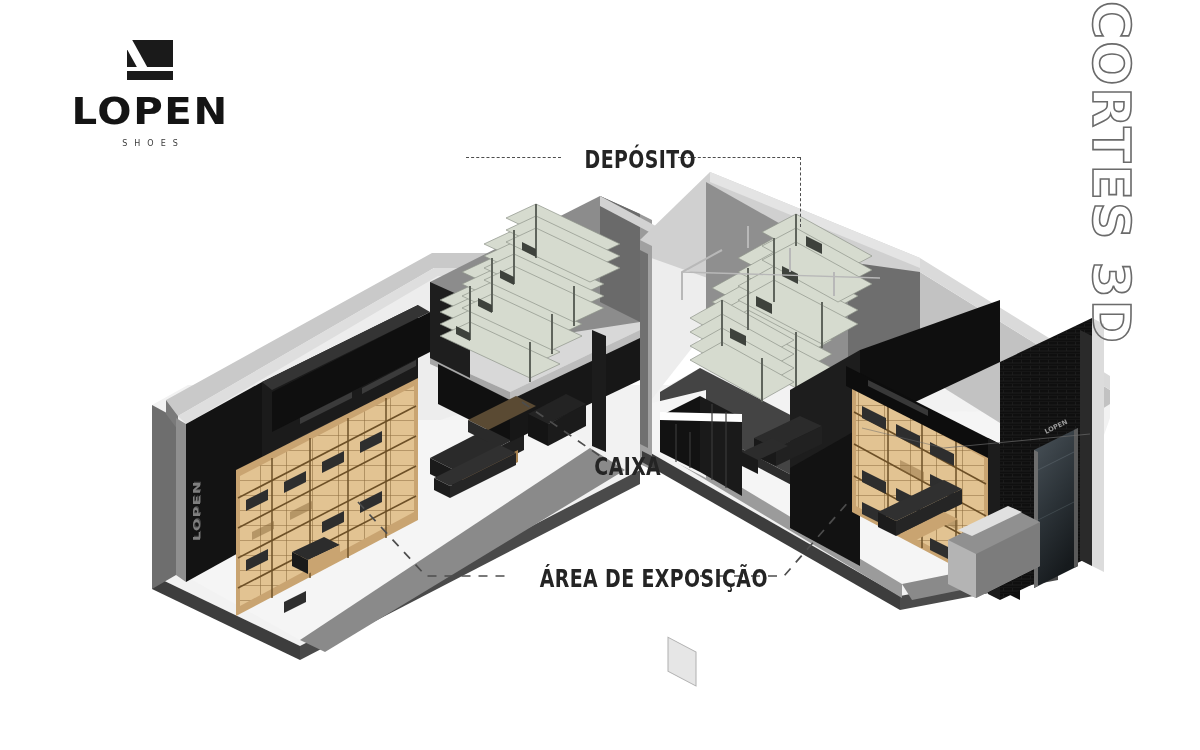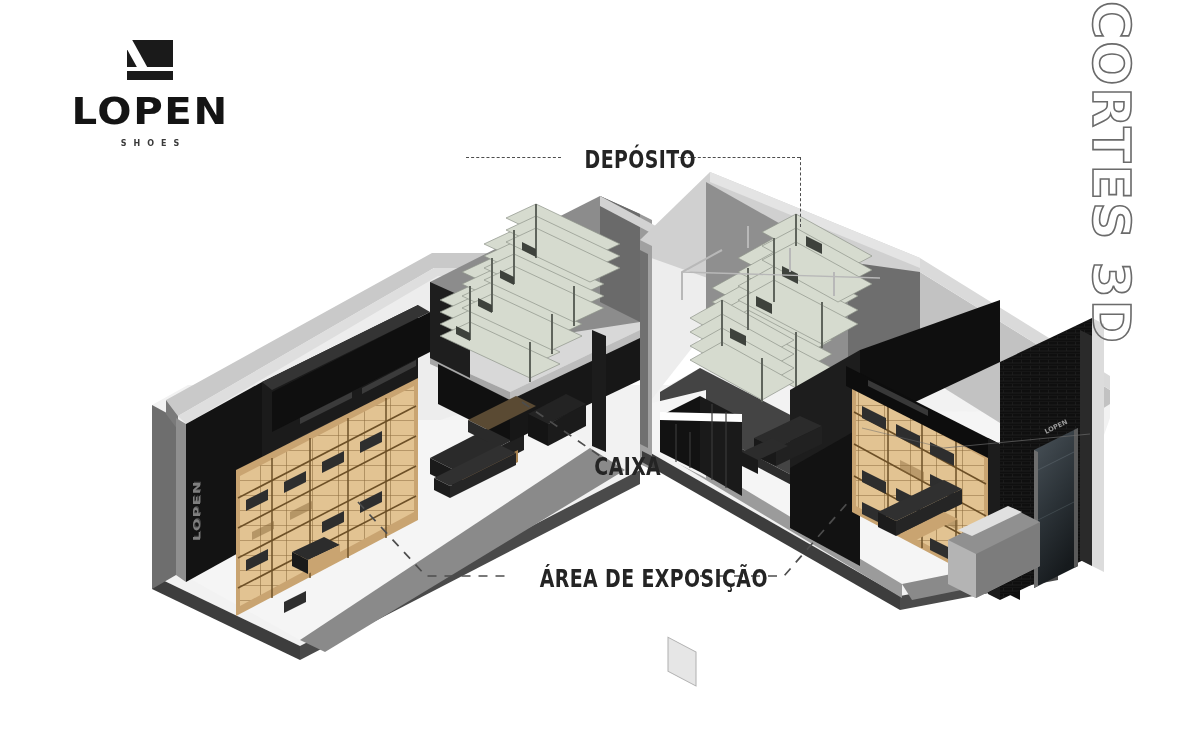--- a/index.html
+++ b/index.html
@@ -69,21 +69,21 @@
     font-weight: 700;
     font-size: 38px;
     letter-spacing: 1.5px;
     color: #141414;
     line-height: 1;
     transform: scaleX(1.06);
   }
   .logo-sub {
     margin-top: 9px;
     font-family: "DejaVu Sans", sans-serif;
-    font-weight: 700;
+    font-weight: 400;
     font-size: 8px;
     letter-spacing: 7px;
     color: #3a3a3a;
     text-indent: 7px;
   }
 
   
   #sheet-title {
     position: absolute;
     right: -76px;

